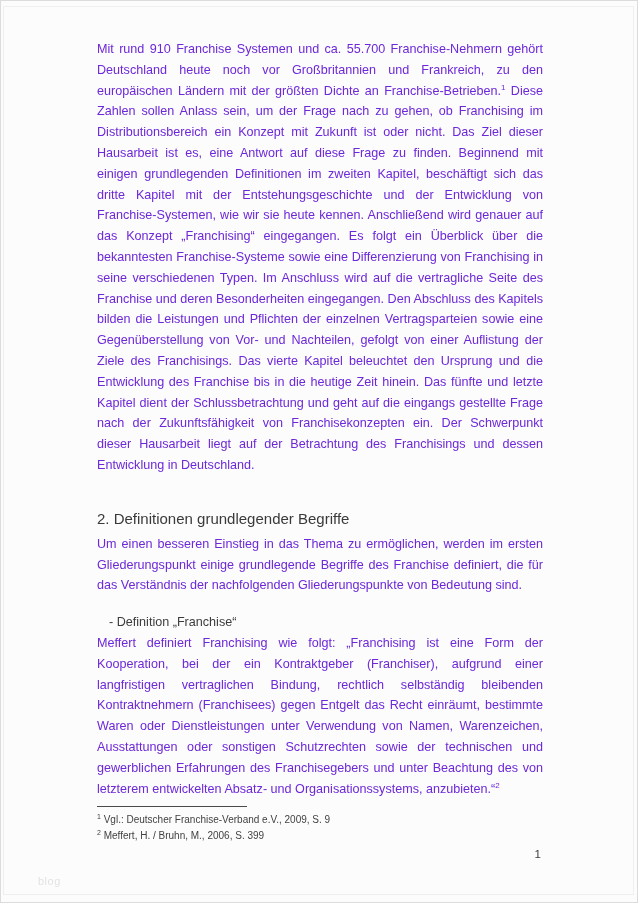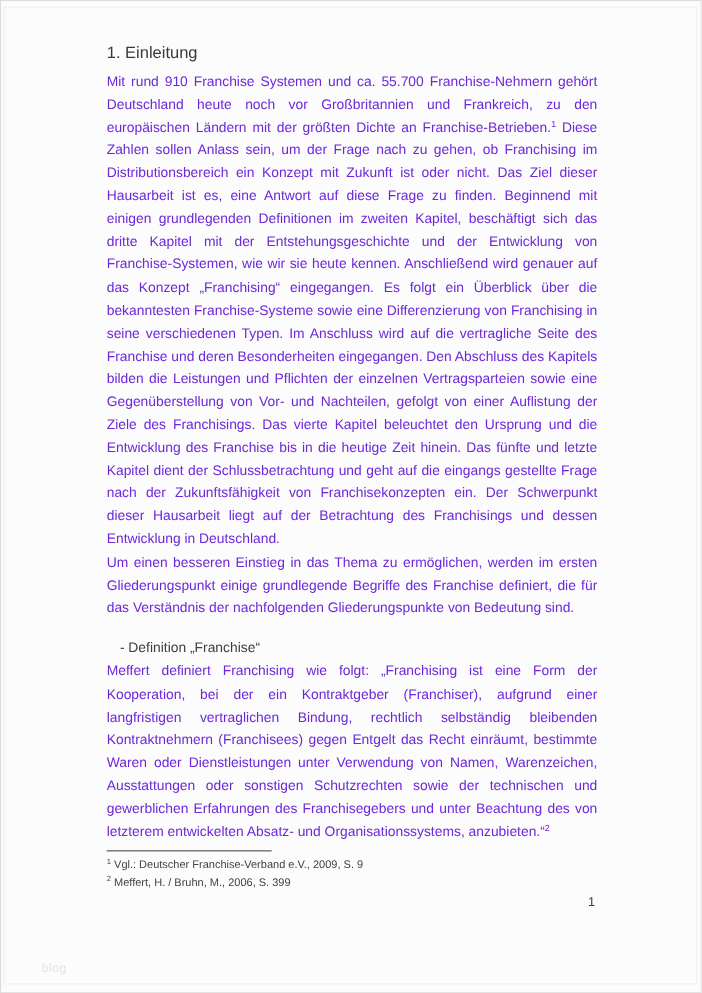--- a/index.html
+++ b/index.html
@@ -94,24 +94,24 @@
   }
 </style>
 </head>
 <body>
 
 <div class="page">
   <div class="inner-frame"></div>
 
   <div class="content">
 
-    <h1 class="section-heading">1. Einleitung</h1>
 
     <p class="body-para"><span>Mit rund 910 Franchise Systemen und ca. 55.700 Franchise-Nehmern gehört Deutschland heute noch vor Großbritannien und Frankreich, zu den europäischen Ländern mit der größten Dichte an Franchise-Betrieben.</span><sup class="fn-ref">1</sup><span> Diese Zahlen sollen Anlass sein, um der Frage nach zu gehen, ob Franchising im Distributionsbereich ein Konzept mit Zukunft ist oder nicht. Das Ziel dieser Hausarbeit ist es, eine Antwort auf diese Frage zu finden. Beginnend mit einigen grundlegenden Definitionen im zweiten Kapitel, beschäftigt sich das dritte Kapitel mit der Entstehungsgeschichte und der Entwicklung von Franchise-Systemen, wie wir sie heute kennen. Anschließend wird genauer auf das Konzept „Franchising“ eingegangen. Es folgt ein Überblick über die bekanntesten Franchise-Systeme sowie eine Differenzierung von Franchising in seine verschiedenen Typen. Im Anschluss wird auf die vertragliche Seite des Franchise und deren Besonderheiten eingegangen. Den Abschluss des Kapitels bilden die Leistungen und Pflichten der einzelnen Vertragsparteien sowie eine Gegenüberstellung von Vor- und Nachteilen, gefolgt von einer Auflistung der Ziele des Franchisings. Das vierte Kapitel beleuchtet den Ursprung und die Entwicklung des Franchise bis in die heutige Zeit hinein. Das fünfte und letzte Kapitel dient der Schlussbetrachtung und geht auf die eingangs gestellte Frage nach der Zukunftsfähigkeit von Franchisekonzepten ein. Der Schwerpunkt dieser Hausarbeit liegt auf der Betrachtung des Franchisings und dessen Entwicklung in Deutschland.</span></p>
 
+    <h1 class="section-heading second">2. Definitionen grundlegender Begriffe</h1>
 
     <p class="body-para">Um einen besseren Einstieg in das Thema zu ermöglichen, werden im ersten Gliederungspunkt einige grundlegende Begriffe des Franchise definiert, die für das Verständnis der nachfolgenden Gliederungspunkte von Bedeutung sind.</p>
 
     <p class="sub-heading">- Definition „Franchise“</p>
 
     <p class="body-para"><span>Meffert definiert Franchising wie folgt: „Franchising ist eine Form der Kooperation, bei der ein Kontraktgeber (Franchiser), aufgrund einer langfristigen vertraglichen Bindung, rechtlich selbständig bleibenden Kontraktnehmern (Franchisees) gegen Entgelt das Recht einräumt, bestimmte Waren oder Dienstleistungen unter Verwendung von Namen, Warenzeichen, Ausstattungen oder sonstigen Schutzrechten sowie der technischen und gewerblichen Erfahrungen des Franchisegebers und unter Beachtung des von letzterem entwickelten Absatz- und Organisationssystems, anzubieten.“</span><sup class="fn-ref">2</sup></p>
 
     <div class="footnote-rule"></div>
 
     <div class="footnotes">

